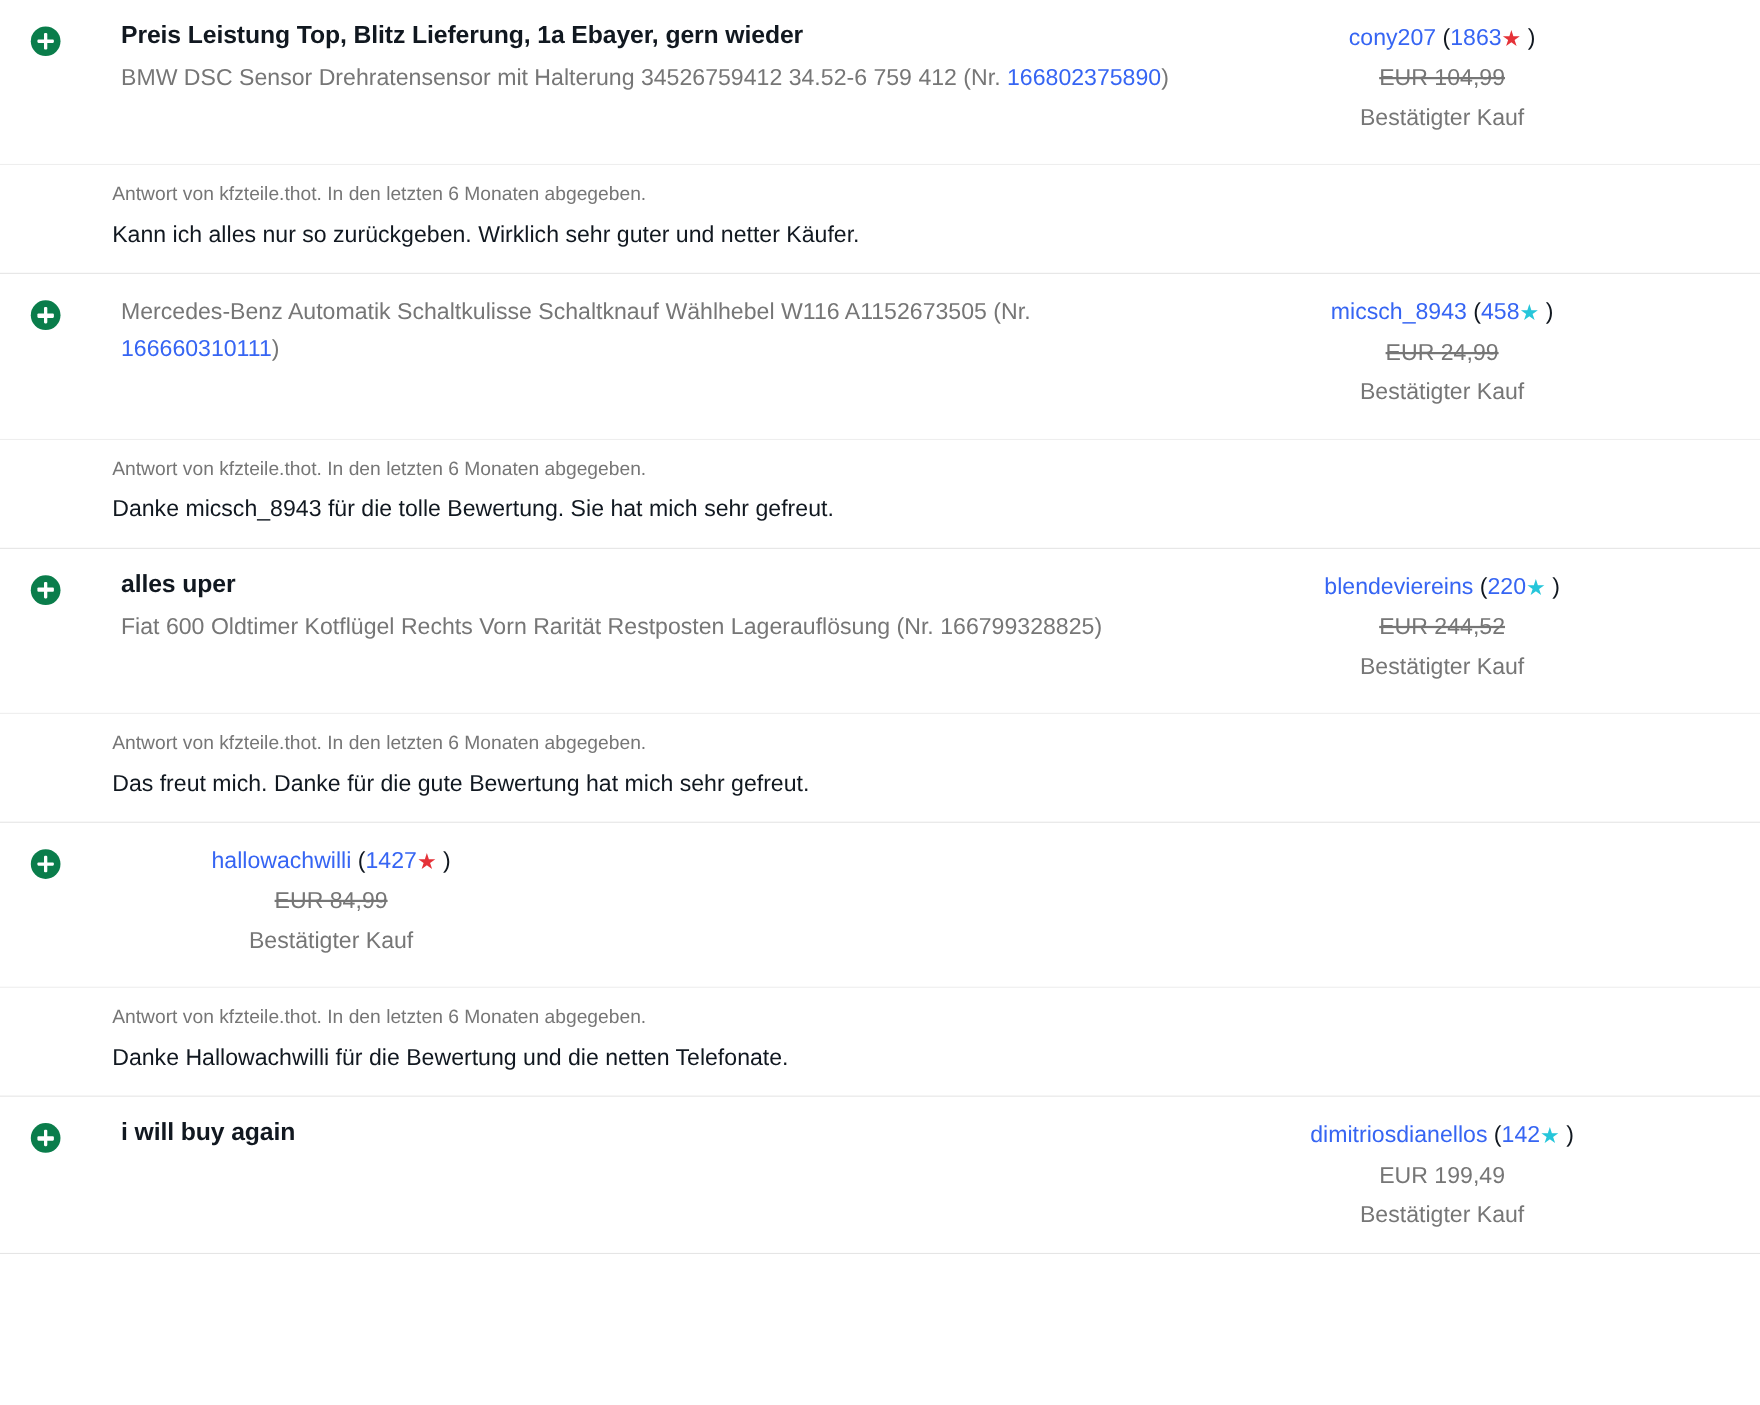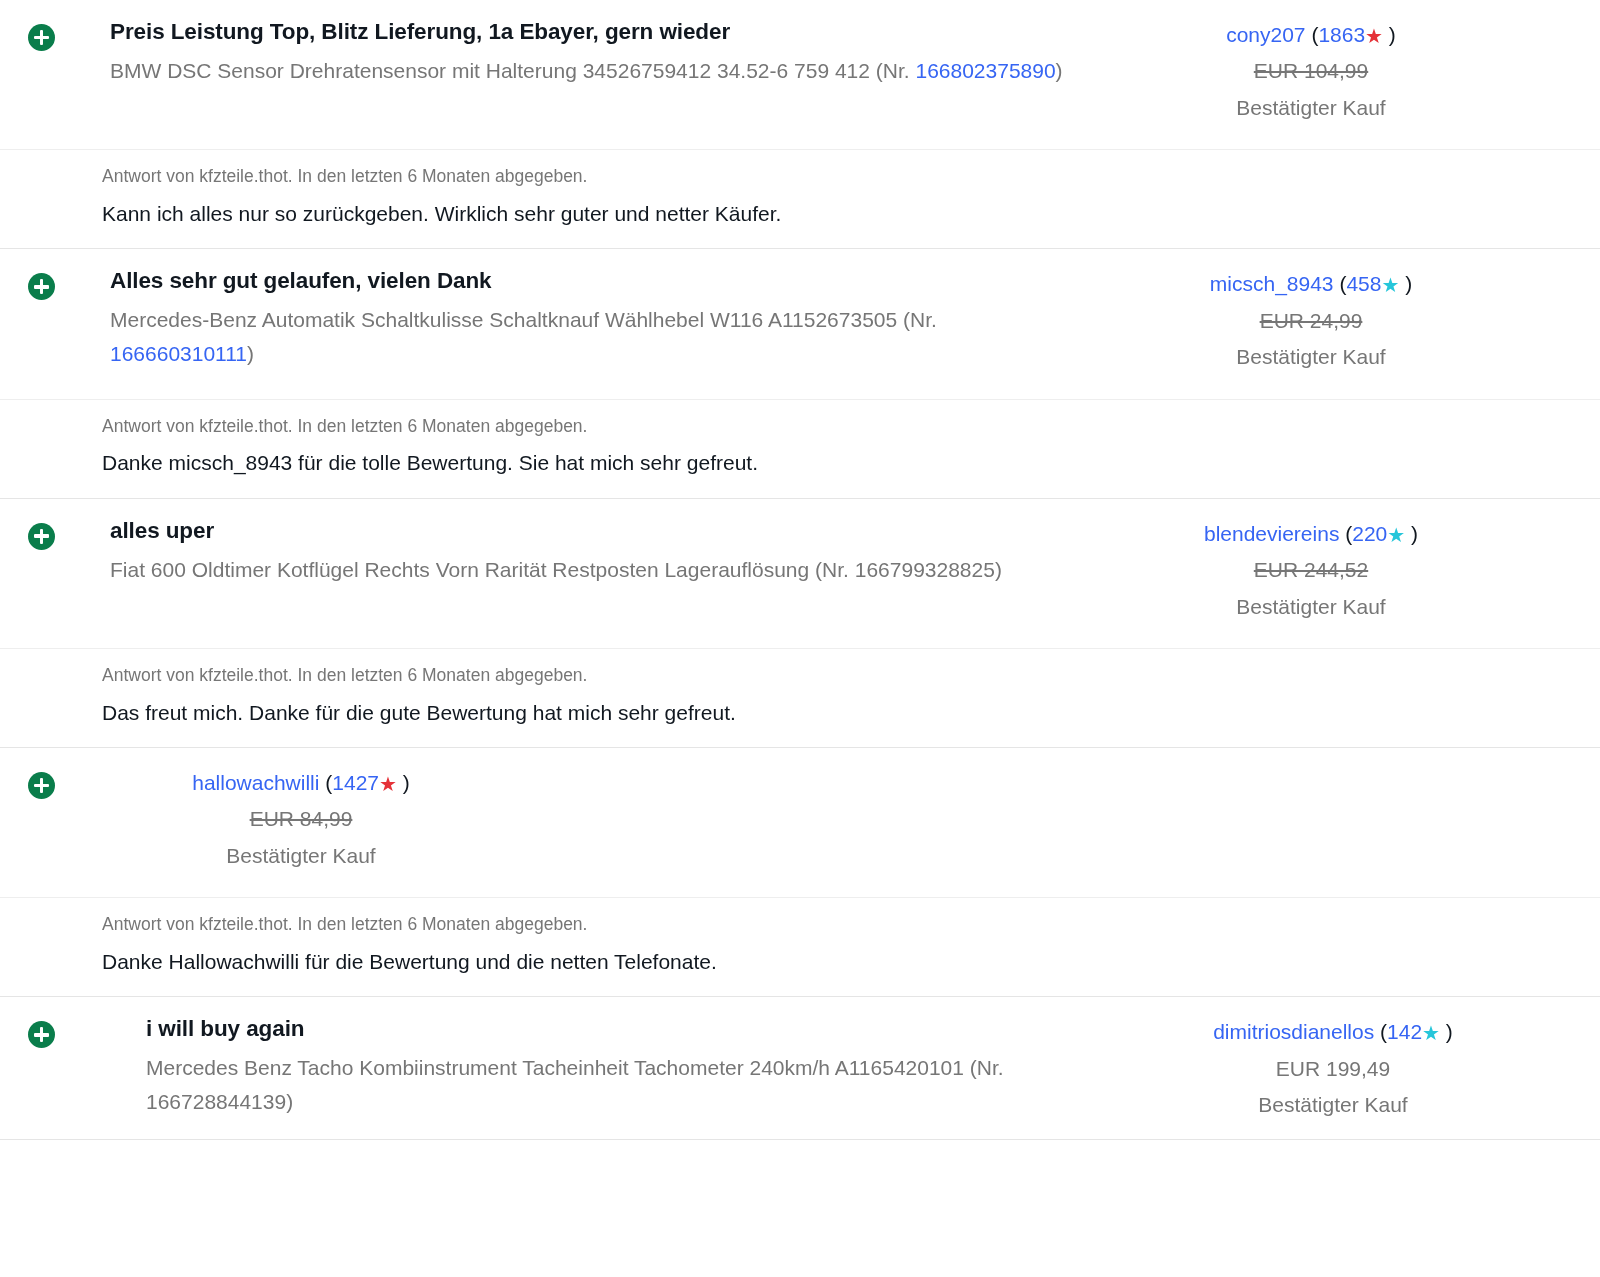--- a/index.html
+++ b/index.html
@@ -154,21 +154,21 @@
     color: #767676;
     line-height: 1.4;
     margin-bottom: 10px;
   }
   .reply-body {
     font-size: 21px;
     color: #111820;
     line-height: 1.4;
   }
 
-  .entry-last .entry-main { padding-bottom: 18px; gap: 36px; }
+  .entry-last .entry-main { padding-bottom: 18px; }
 </style>
 </head>
 <body>
 
 <div class="feedback-list">
     <div class="feedback-entry">
       <div class="entry-main">
         <div class="rating-icon">
           <span class="plus-circle"></span>
         </div>
@@ -186,21 +186,20 @@
         <div class="reply-header">Antwort von kfzteile.thot. In den letzten 6 Monaten abgegeben.</div>
         <div class="reply-body">Kann ich alles nur so zurückgeben. Wirklich sehr guter und netter Käufer.</div>
       </div>
     </div>
     <div class="feedback-entry">
       <div class="entry-main">
         <div class="rating-icon">
           <span class="plus-circle"></span>
         </div>
         <div class="entry-text">
-          <div class="comment-title">Alles sehr gut gelaufen, vielen Dank</div>
           <div class="item-desc"><span>Mercedes-Benz Automatik Schaltkulisse Schaltknauf Wählhebel W116 A1152673505 </span><span>(Nr. </span><a class="item-link" href="#">166660310111</a><span>)</span></div>
         </div>
         <div class="entry-meta">
           <div class="meta-user"><a class="user-link" href="#">micsch_8943</a><span class="paren"> (</span><a class="score-link" href="#">458</a><span class="star star-turquoise">★</span><span class="paren"> )</span></div>
           <div class="meta-price struck">EUR 24,99</div>
           <div class="meta-purchase">Bestätigter Kauf</div>
         </div>
       </div>
       <div class="reply-block">
         <div class="reply-header">Antwort von kfzteile.thot. In den letzten 6 Monaten abgegeben.</div>
@@ -243,21 +242,20 @@
         <div class="reply-body">Danke Hallowachwilli für die Bewertung und die netten Telefonate.</div>
       </div>
     </div>
     <div class="feedback-entry entry-last">
       <div class="entry-main">
         <div class="rating-icon">
           <span class="plus-circle"></span>
         </div>
         <div class="entry-text">
           <div class="comment-title">i will buy again</div>
-          <div class="item-desc"><span>Mercedes Benz Tacho Kombiinstrument Tacheinheit Tachometer 240km/h A1165420101 </span><span>(Nr. </span><span>166728844139</span><span>)</span></div>
         </div>
         <div class="entry-meta">
           <div class="meta-user"><a class="user-link" href="#">dimitriosdianellos</a><span class="paren"> (</span><a class="score-link" href="#">142</a><span class="star star-turquoise">★</span><span class="paren"> )</span></div>
           <div class="meta-price">EUR 199,49</div>
           <div class="meta-purchase">Bestätigter Kauf</div>
         </div>
       </div>
     </div>
   </div>
 

